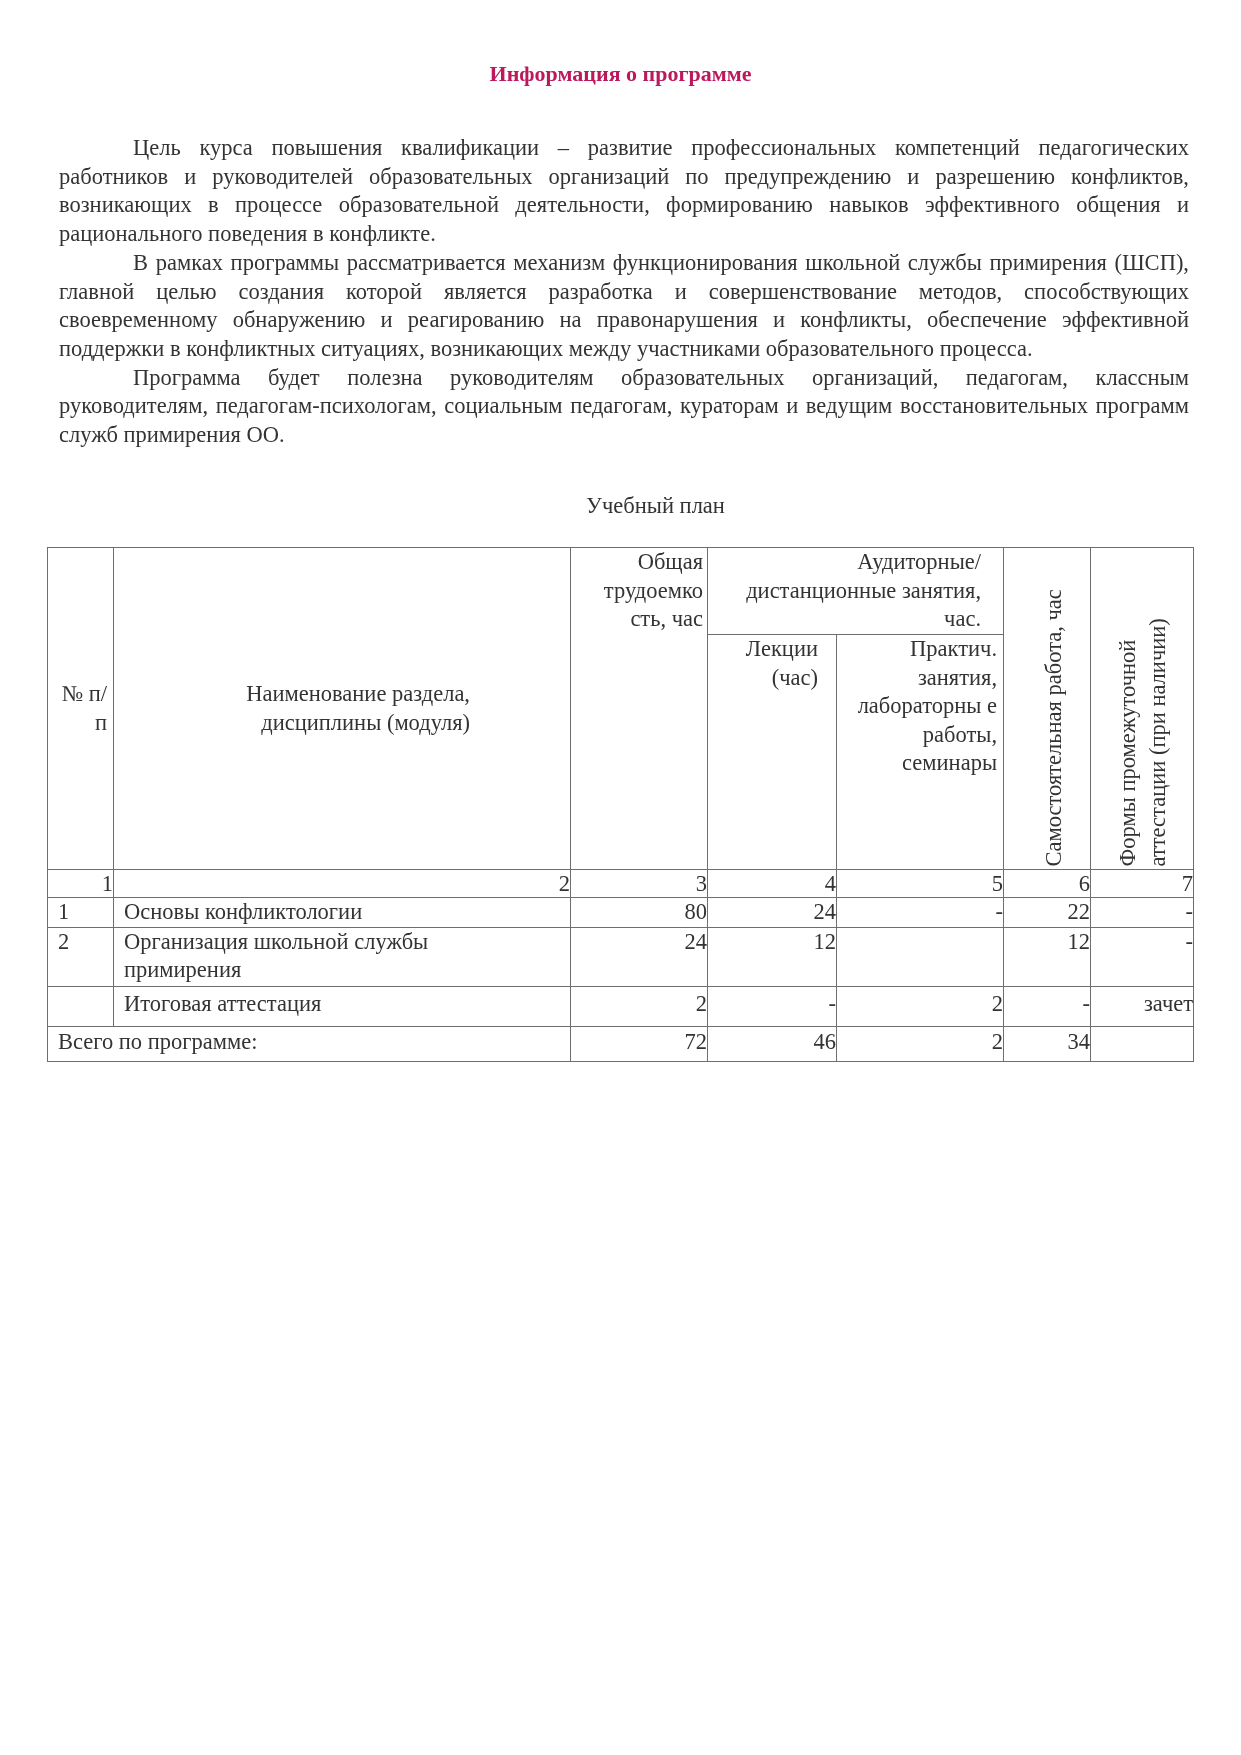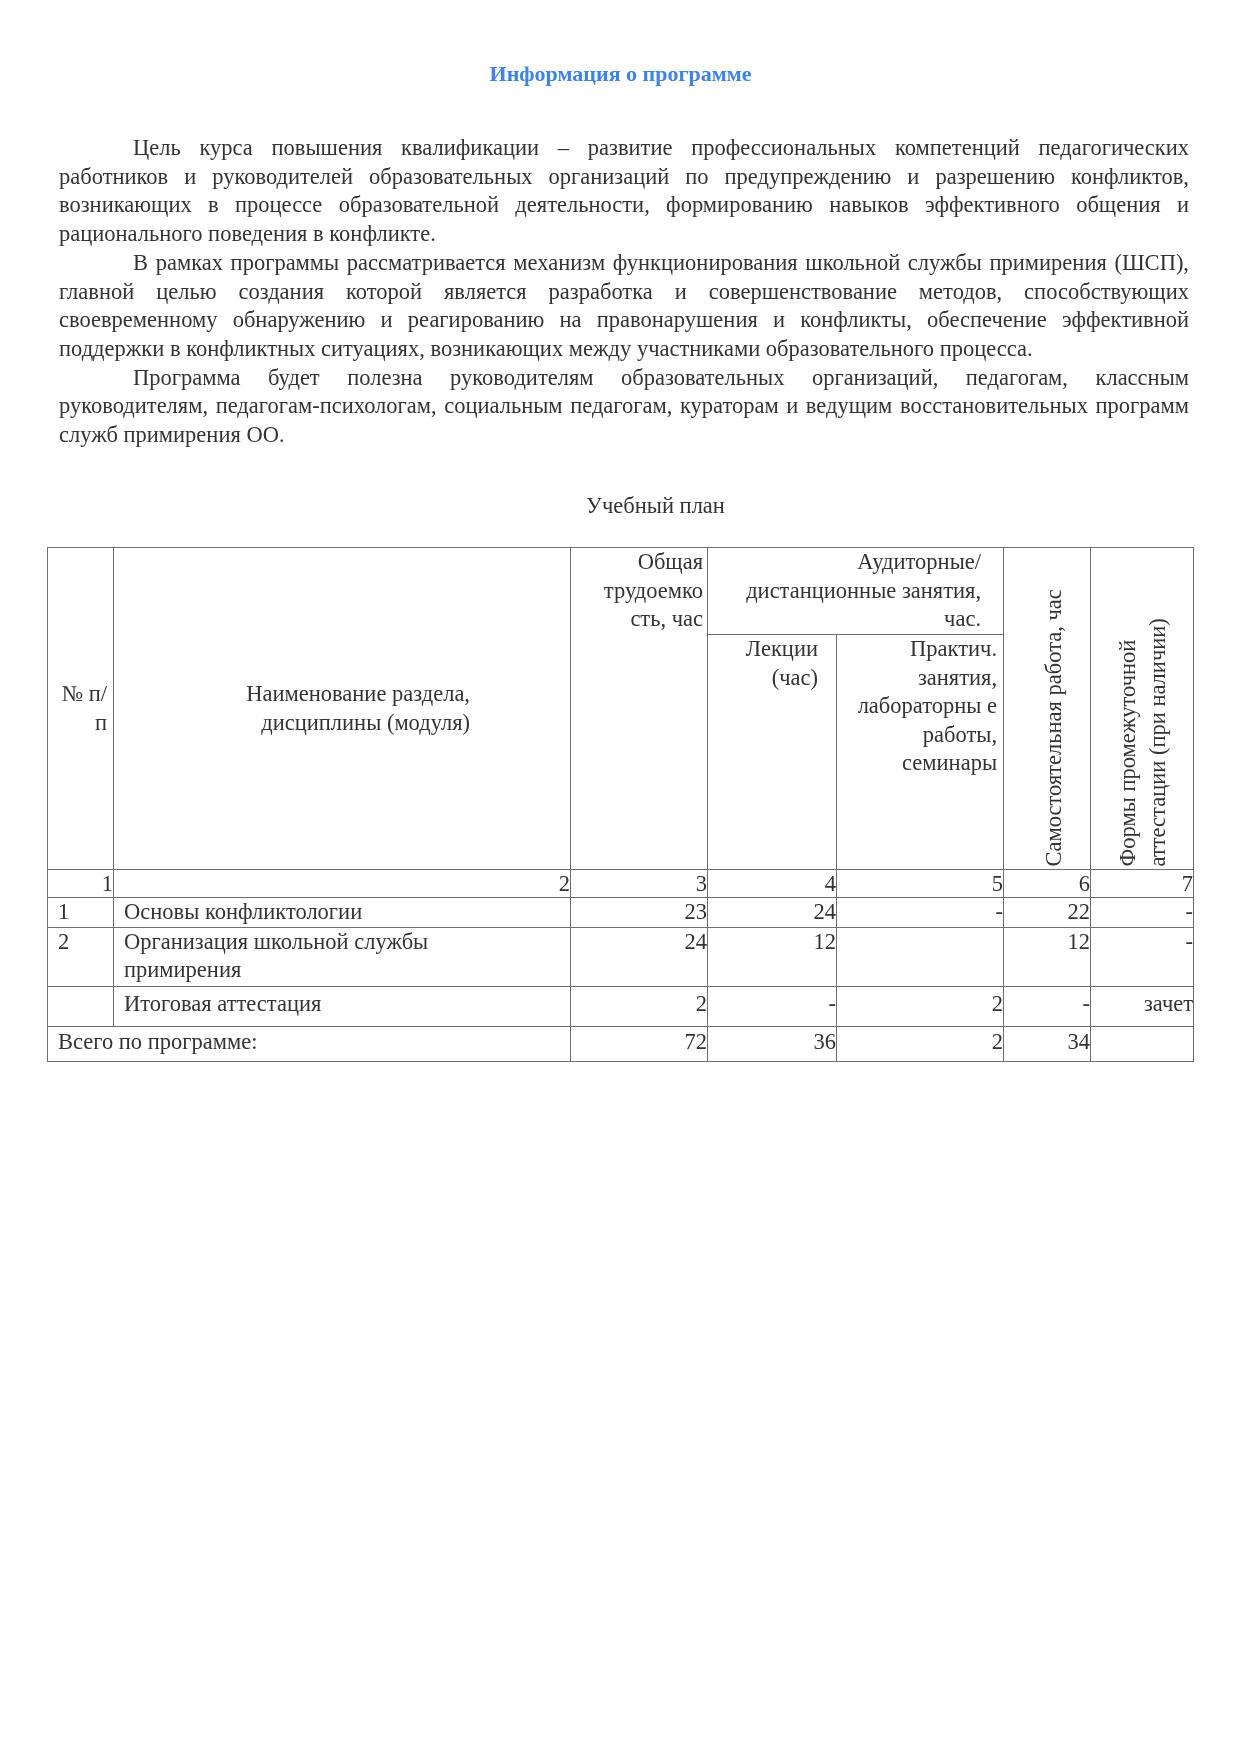--- a/index.html
+++ b/index.html
@@ -16,21 +16,21 @@
       overflow: hidden;
     }
     .page-title {
       position: absolute;
       left: 0;
       top: 60px;
       width: 1241px;
       text-align: center;
       font-weight: bold;
       font-size: 22px;
-      color: #3b82f6;
+      color: #be185d;
       line-height: 28px;
     }
     .intro {
       position: absolute;
       left: 59px;
       top: 118px;
       width: 1130px;
       font-size: 22.5px;
       line-height: 28.7px;
       color: #333333;
@@ -158,21 +158,21 @@
     <td class="c">3</td>
     <td class="c">4</td>
     <td class="c">5</td>
     <td class="c">6</td>
     <td class="c">7</td>
   </tr>
 
   <tr class="r1">
     <td class="l0">1</td>
     <td class="l">Основы конфликтологии</td>
-    <td class="c">23</td>
+    <td class="c">80</td>
     <td class="c">24</td>
     <td class="c">-</td>
     <td class="c">22</td>
     <td class="c">-</td>
   </tr>
 
   <tr class="r2">
     <td class="l0">2</td>
     <td class="l" style="padding-right:120px;">Организация школьной службы примирения</td>
     <td class="c">24</td>
@@ -188,19 +188,19 @@
     <td class="c">2</td>
     <td class="c">-</td>
     <td class="c">2</td>
     <td class="c">-</td>
     <td class="c">зачет</td>
   </tr>
 
   <tr class="total">
     <td colspan="2" class="l0">Всего по программе:</td>
     <td class="c">72</td>
-    <td class="c">36</td>
+    <td class="c">46</td>
     <td class="c">2</td>
     <td class="c">34</td>
     <td class="c"></td>
   </tr>
 </tbody>
   </table>
 
 </body></html>

